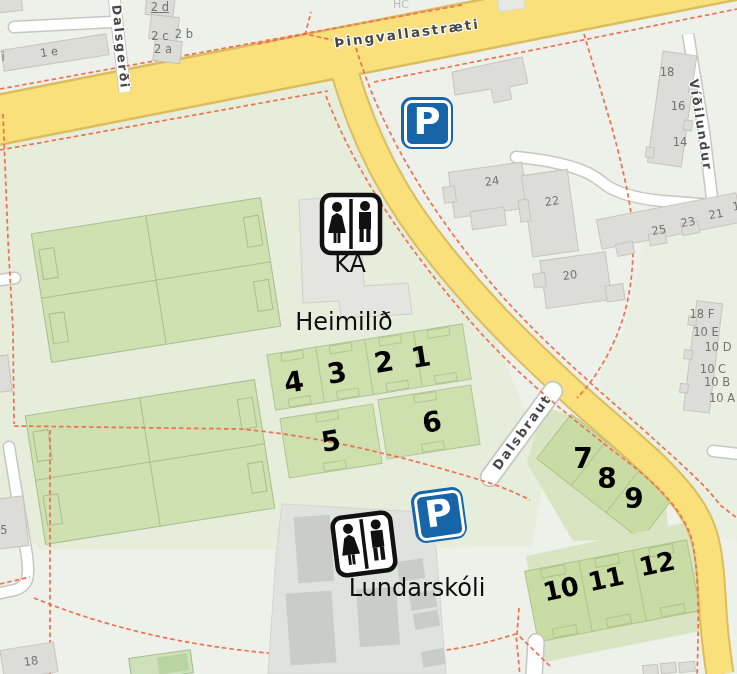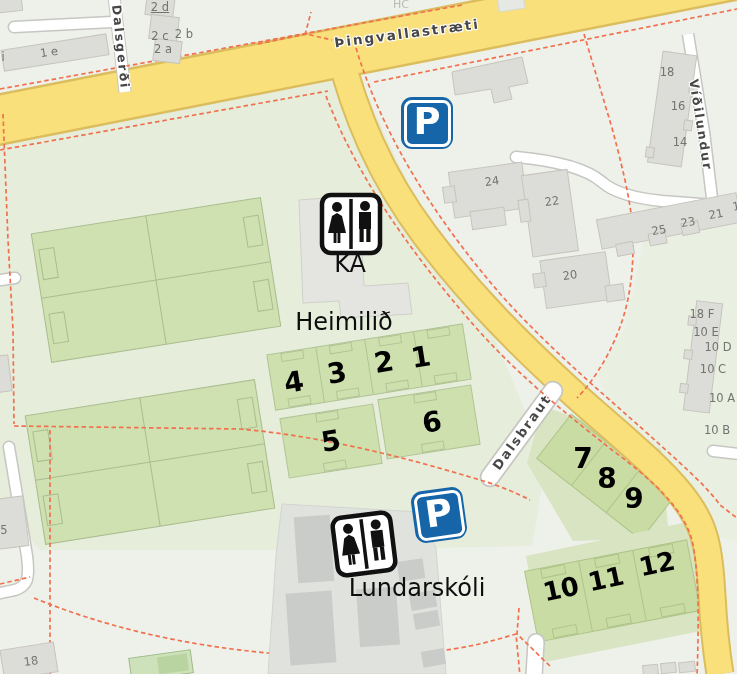--- a/index.html
+++ b/index.html
@@ -241,21 +241,21 @@
 <div class="lbl hnum" style="left:552px;top:201px;transform:translate(-50%,-50%) rotate(-8deg);">22</div>
 <div class="lbl hnum" style="left:570px;top:275px;transform:translate(-50%,-50%) rotate(-8deg);">20</div>
 <div class="lbl hnum" style="left:659px;top:230px;transform:translate(-50%,-50%) rotate(-11deg);">25</div>
 <div class="lbl hnum" style="left:688px;top:222px;transform:translate(-50%,-50%) rotate(-11deg);">23</div>
 <div class="lbl hnum" style="left:716px;top:214px;transform:translate(-50%,-50%) rotate(-11deg);">21</div>
 <div class="lbl hnum" style="left:736px;top:206px;transform:translate(-50%,-50%) rotate(-11deg);">1</div>
 <div class="lbl hnum" style="left:702px;top:314px;">18 F</div>
 <div class="lbl hnum" style="left:706px;top:332px;">10 E</div>
 <div class="lbl hnum" style="left:718px;top:347px;">10 D</div>
 <div class="lbl hnum" style="left:713px;top:369px;">10 C</div>
-<div class="lbl hnum" style="left:717px;top:382px;margin-top:48px;">10 B</div>
+<div class="lbl hnum" style="left:717px;top:382px;">10 B</div>
 <div class="lbl hnum" style="left:722px;top:398px;">10 A</div>
 <div class="lbl hnum" style="left:4px;top:530px;">5</div>
 <div class="lbl hnum" style="left:31px;top:661px;transform:translate(-50%,-50%) rotate(-8deg);">18</div>
 <div class="lbl faint" style="left:401px;top:4px;">HC</div>
 
 <div class="picon" style="left:427px;top:123px;">
   <div class="picon-ring"></div>
   <span class="picon-letter">P</span>
 </div>
 <div class="picon" style="left:439px;top:515px;transform:translate(-50%,-50%) rotate(-8deg);">

